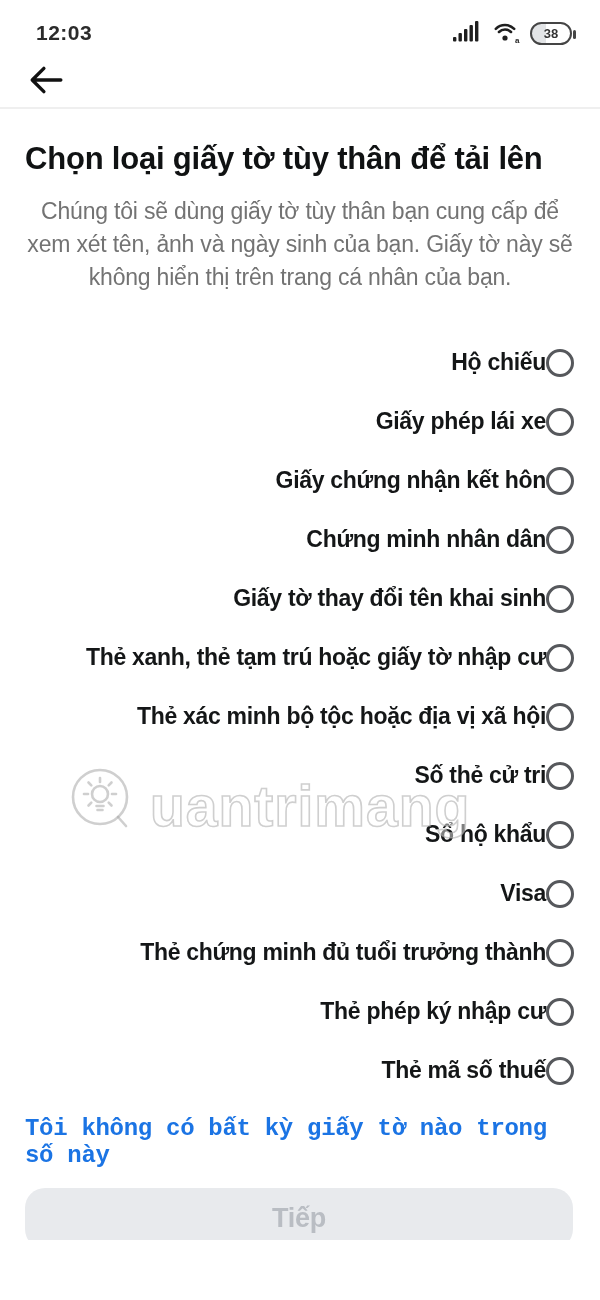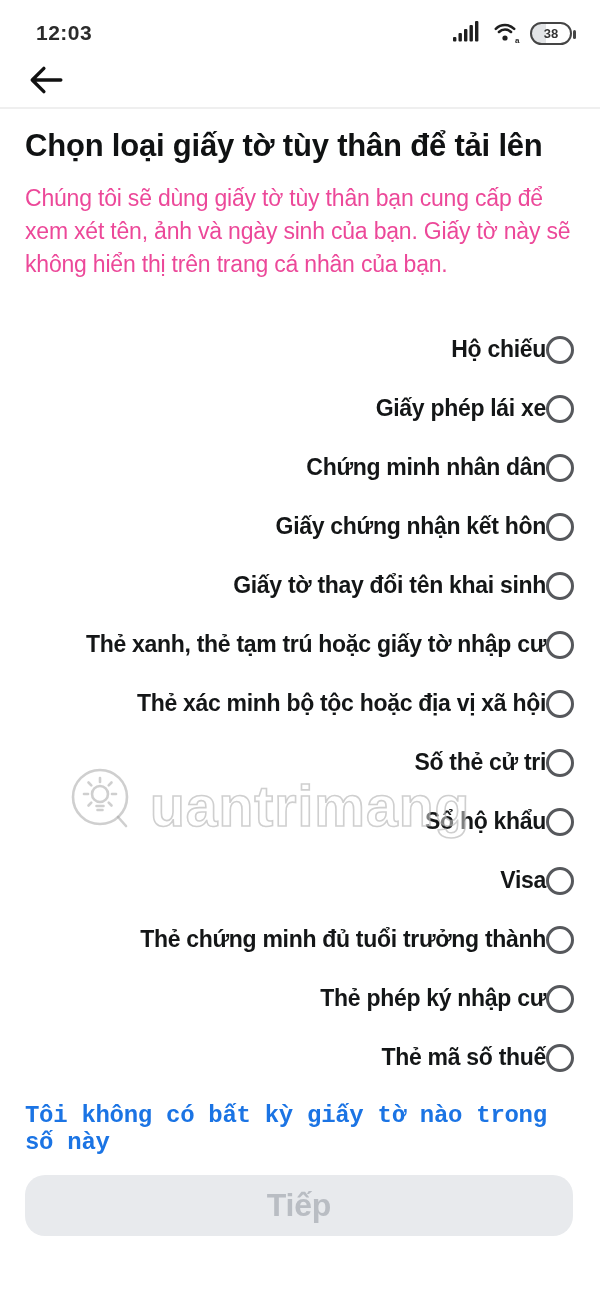--- a/index.html
+++ b/index.html
@@ -40,33 +40,34 @@
   }
 
   
   .navrow { height: 55px; padding: 4px 0 0 26px; display: flex; align-items: center; }
   .back-btn { width: 40px; height: 40px; display: flex; align-items: center; justify-content: center; cursor: pointer; }
   .divider { height: 2px; background: #efefef; width: 100%; }
 
   
   .content { padding: 0 25px; }
   .page-title {
-    margin-top: 15px;
+    margin-top: 28px;
     font-size: 31px;
     line-height: 44px;
     font-weight: 700;
     color: #101213;
     letter-spacing: -0.2px;
   }
   .page-desc {
     margin-top: 14px;
     font-size: 23px;
     line-height: 33px;
-    color: #ec4899;
+    color: #737373;
     letter-spacing: -0.2px;
+    text-align: center;
   }
 
   
   .option-list { margin-top: 39px; }
   .option-row {
     height: 59px;
     display: flex;
     align-items: center;
     justify-content: flex-end;
     cursor: pointer;
@@ -101,21 +102,21 @@
   }
   .next-btn {
     margin-top: 19px;
     width: 548px;
     height: 61px;
     border: none;
     border-radius: 20px;
     background: #e8eaed;
     color: #b9bdc3;
     font-family: inherit;
-    font-size: 32px;
+    font-size: 27px;
     font-weight: 600;
     letter-spacing: -0.2px;
   }
 
   
   .watermark {
     position: absolute;
     left: 68px;
     top: 764px;
     display: flex;
@@ -188,26 +189,26 @@
           <span class="option-label">Hộ chiếu</span>
           <span class="radio"></span>
         </div>
 
         <div class="option-row">
           <span class="option-label">Giấy phép lái xe</span>
           <span class="radio"></span>
         </div>
 
         <div class="option-row">
+          <span class="option-label">Giấy chứng nhận kết hôn</span>
+          <span class="radio"></span>
+        </div>
+
+        <div class="option-row">
           <span class="option-label">Chứng minh nhân dân</span>
-          <span class="radio"></span>
-        </div>
-
-        <div class="option-row">
-          <span class="option-label">Giấy chứng nhận kết hôn</span>
           <span class="radio"></span>
         </div>
 
         <div class="option-row">
           <span class="option-label">Giấy tờ thay đổi tên khai sinh</span>
           <span class="radio"></span>
         </div>
 
         <div class="option-row">
           <span class="option-label">Thẻ xanh, thẻ tạm trú hoặc giấy tờ nhập cư</span>

